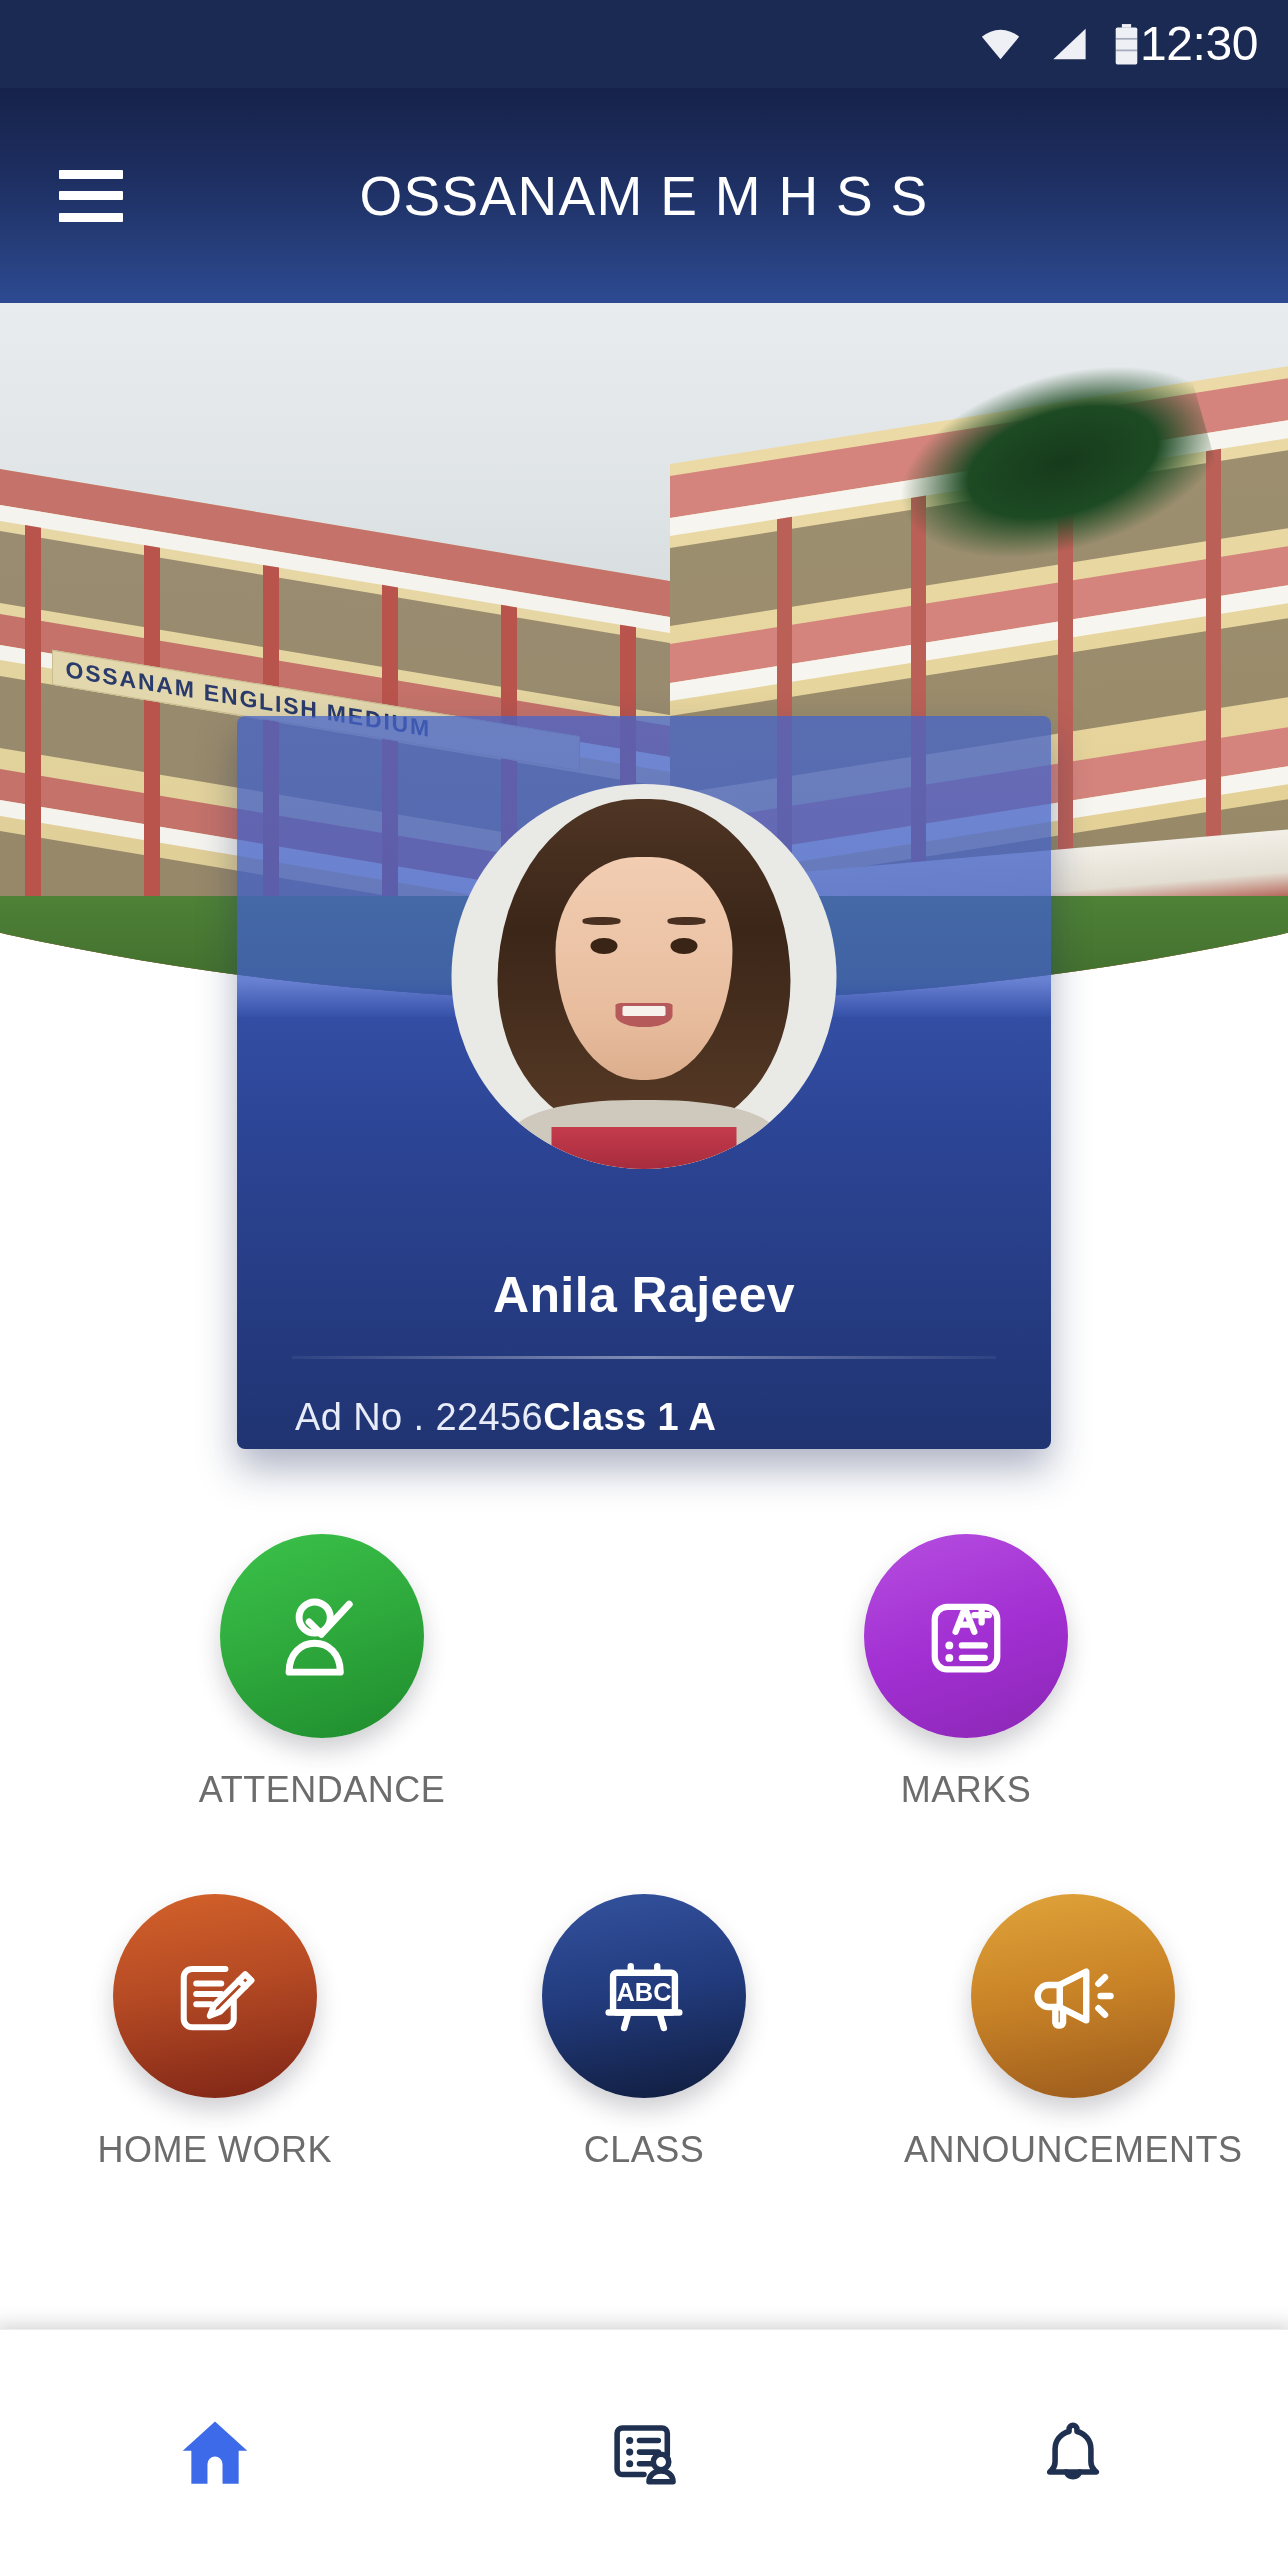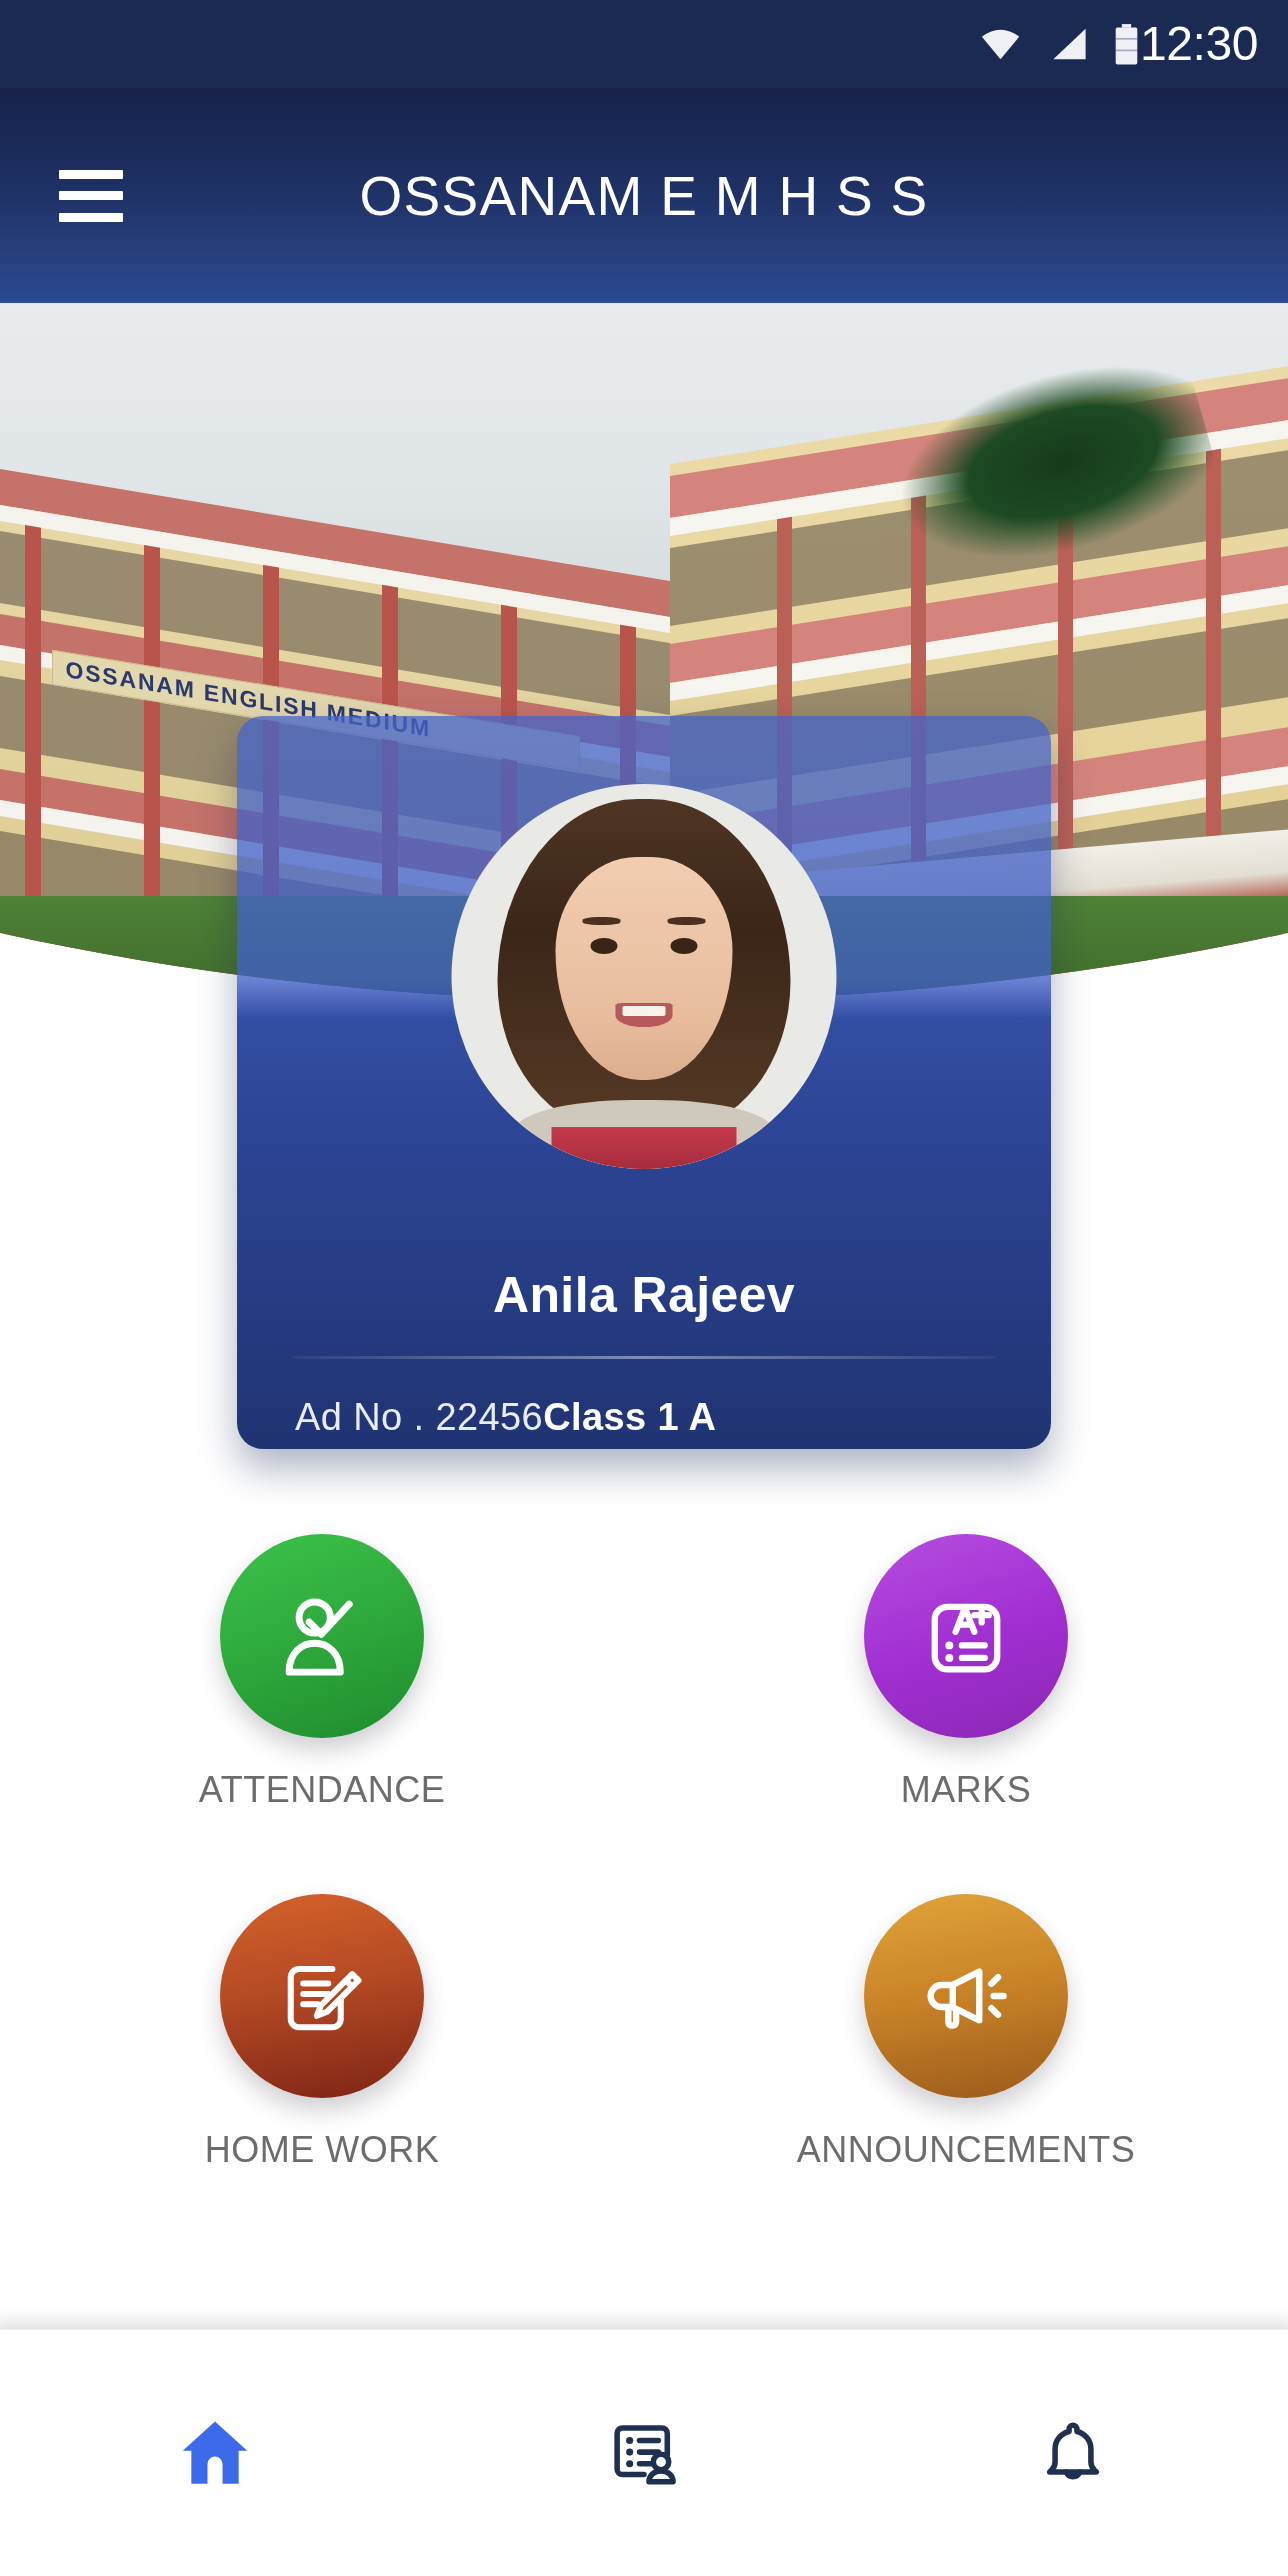--- a/index.html
+++ b/index.html
@@ -110,21 +110,21 @@
     transform:skewY(-5deg);
   }
   .ground{
     position:absolute; left:0; bottom:0; width:52%; height:20%;
     background:linear-gradient(180deg,#cdc9bf 0%,#bdb9b0 100%); transform:skewY(7deg);
   }
 
   
   .id-card{
     position:absolute; left:237px; top:716px; width:814px; height:733px;
-    border-radius:26px; z-index:20;
+    border-radius:8px; z-index:20;
     background:
       linear-gradient(180deg, rgba(62,93,196,0.70) 0%, rgba(62,93,196,0.74) 36%,
                               rgba(44,72,160,0.97) 41%, #2c4494 58%, #203472 100%);
     box-shadow:0 19.7px 39px rgba(25,40,90,0.35);
     overflow:hidden;
   }
   .card-photo-bleed{
     position:absolute; left:0; top:0; width:100%; height:41%;
     background:linear-gradient(180deg, rgba(90,120,215,0.30), rgba(70,100,200,0.30));
     opacity:.55;
@@ -380,20 +380,34 @@
               <path d="M29 11 L13 11 A4 4 0 0 0 9 15 L9 35 A4 4 0 0 0 13 39 L29 39 A4 4 0 0 0 33 35 L33 26"></path>
               <path d="M15 18 L27 18 M15 23 L27 23 M15 28 L22 28"></path>
               <path d="M38.5 13.5 L41.5 16.5 L26.5 31.5 L21.5 33.5 L23.5 28.5 Z"></path>
               <path d="M35.5 16.5 L38.5 19.5"></path>
             </g>
           </svg>
         </div>
         <div class="tile-label">HOME WORK</div>
       </div>
 
+      <div class="tile">
+        <div class="bubble b-class">
+          <svg width="106" height="106" viewBox="0 0 48 48">
+            <g fill="none" stroke="#ffffff" stroke-width="2.9" stroke-linecap="round" stroke-linejoin="round">
+              <path d="M18 10.5 L18 13.5 M30 10.5 L30 13.5"></path>
+              <rect x="10" y="13.5" width="28" height="18" rx="1.6"></rect>
+              <path d="M8 31.5 L40 31.5"></path>
+              <path d="M17 31.5 L15 38.5 M31 31.5 L33 38.5"></path>
+              <text x="24" y="26.3" font-family="Liberation Sans, sans-serif" font-size="11.5" font-weight="700" fill="#ffffff" stroke="none" text-anchor="middle">ABC</text>
+            </g>
+          </svg>
+        </div>
+        <div class="tile-label">CLASS</div>
+      </div>
 
       <div class="tile">
         <div class="bubble b-announce">
           <svg width="106" height="106" viewBox="0 0 48 48">
             <g fill="none" stroke="#ffffff" stroke-width="2.9" stroke-linecap="round" stroke-linejoin="round">
               <path d="M30 13 L30 35 L18 29 L18 19 Z"></path>
               <path d="M18 19 L13 19 A3.5 3.5 0 0 0 13 29 L18 29"></path>
               <path d="M16 29 L16 36 A1.8 1.8 0 0 0 19.5 36 L19.5 30.7"></path>
               <path d="M35.5 18.5 L38.5 15.5 M36.5 24 L41 24 M35.5 29.5 L38.5 32.5"></path>
             </g>

